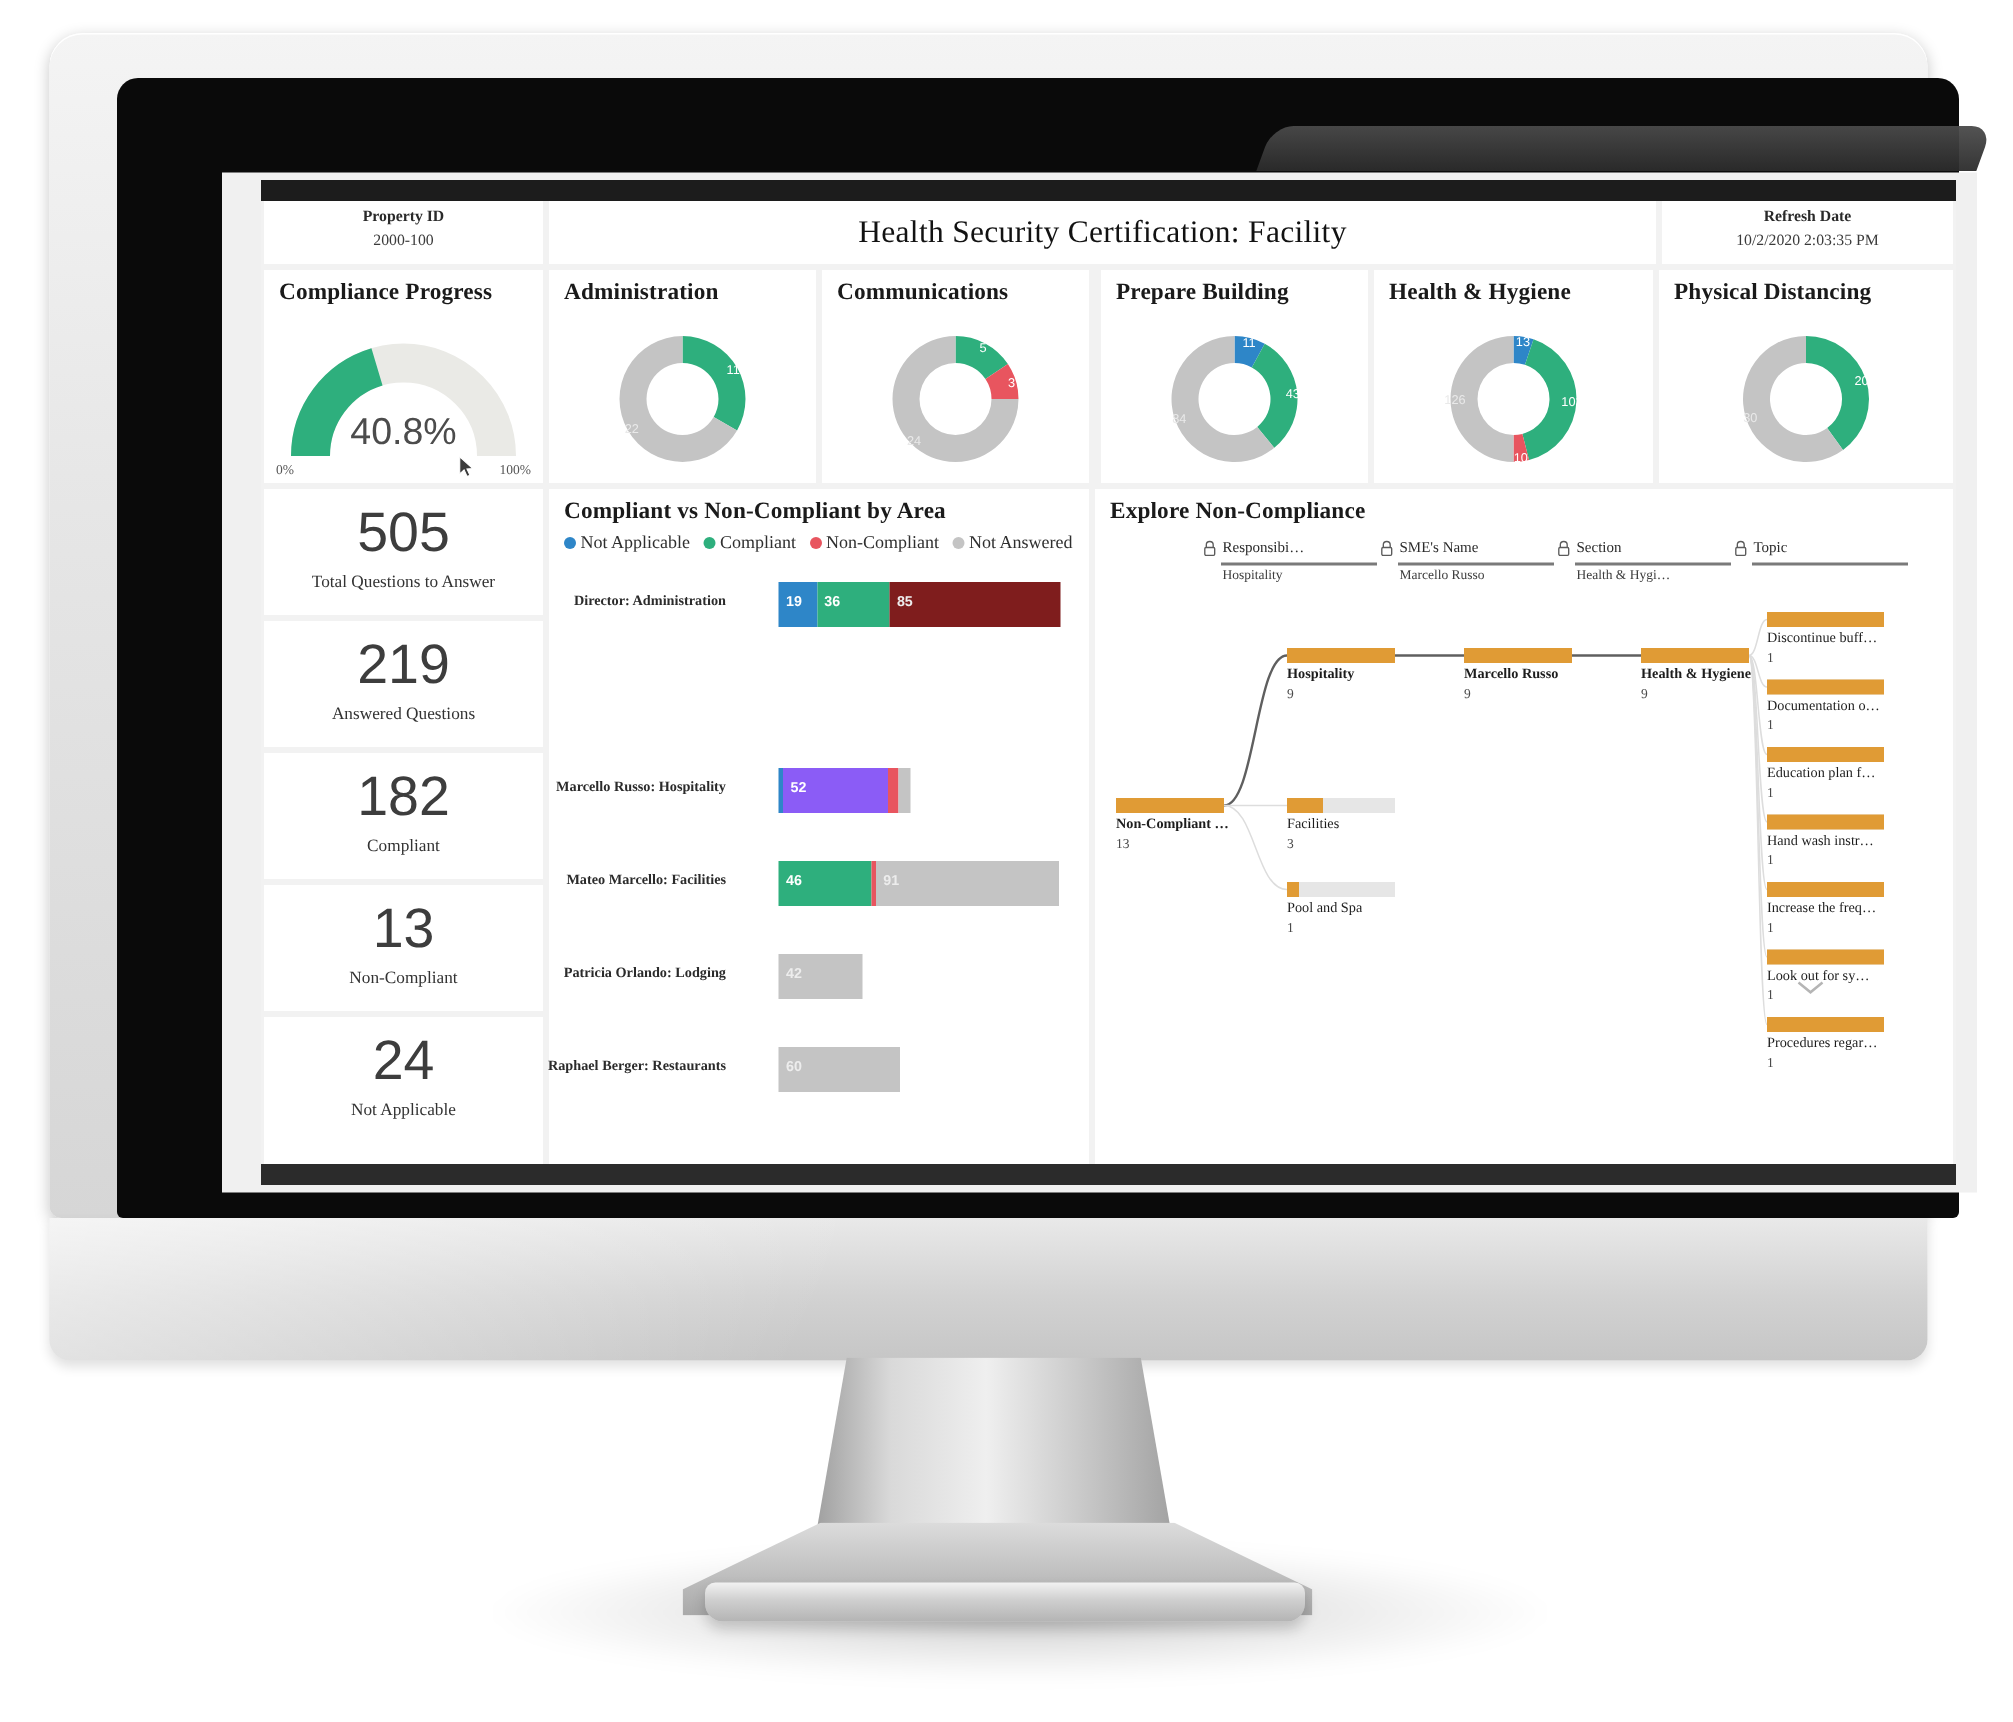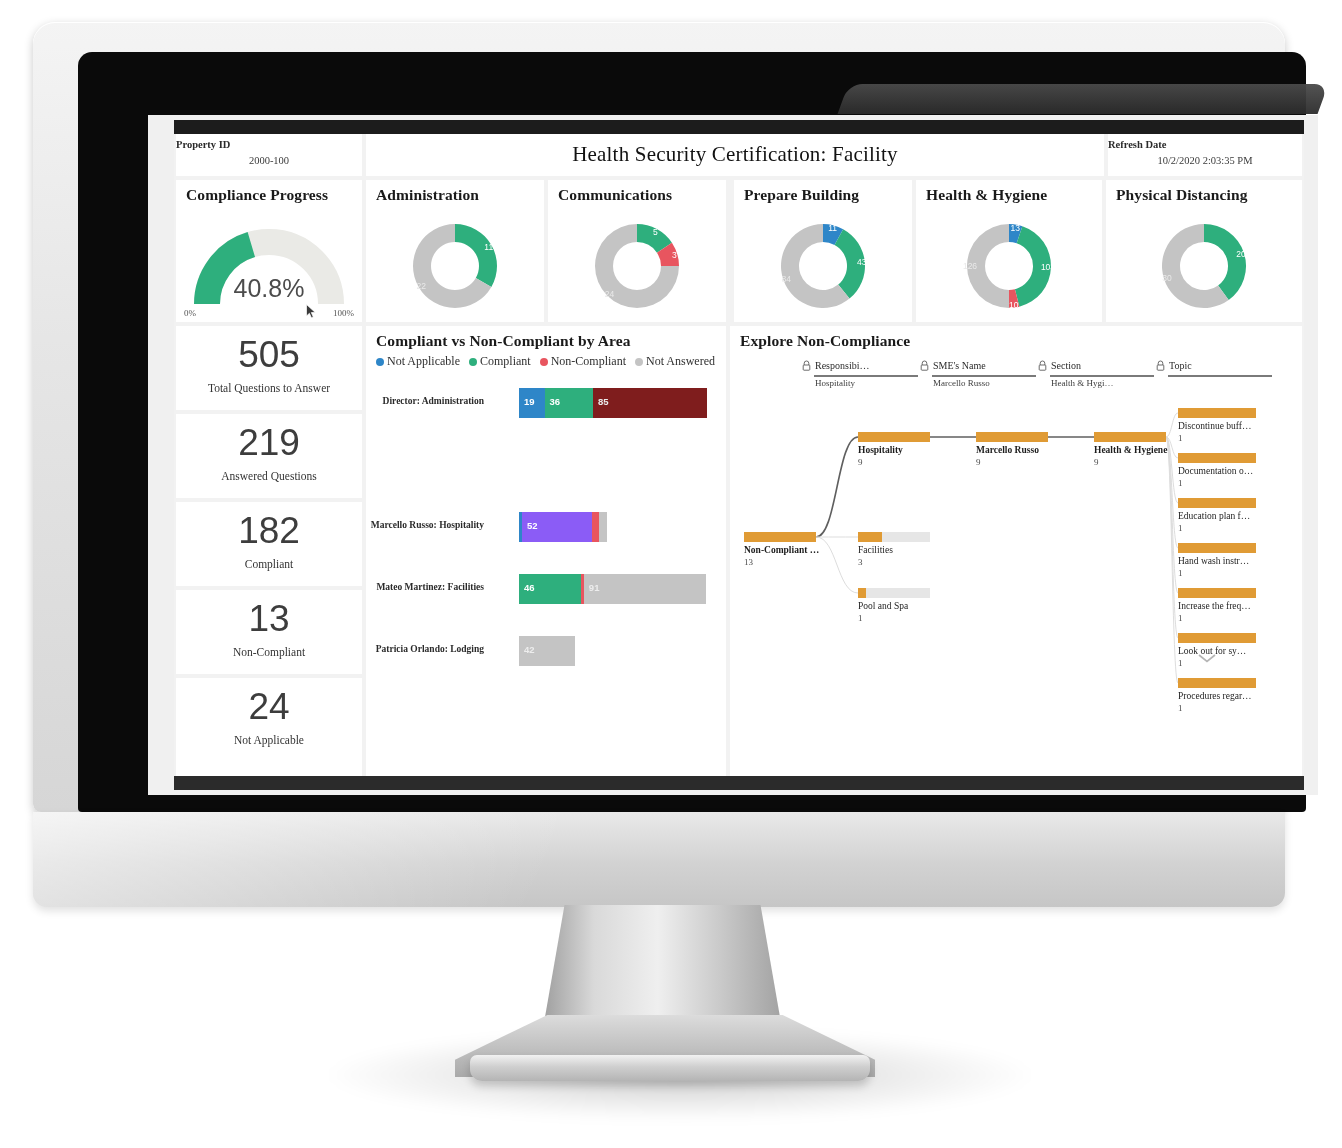--- a/index.html
+++ b/index.html
@@ -82,21 +82,21 @@
     background:#f2f2f2;
   }
   .card{background:#ffffff;position:absolute;box-sizing:border-box;}
   .card-title{
     font-size:15.5px;color:#1a1a1a;font-weight:bold;
     position:absolute;left:10px;top:6px;letter-spacing:0.1px;
   }
 
   
   .prop-card{left:2px;top:0;width:186px;height:42px;}
-  .prop-label{font-size:10.5px;font-weight:bold;color:#2a2a2a;width:100%;position:absolute;top:5px;}
+  .prop-label{font-size:10.5px;font-weight:bold;color:#2a2a2a;text-align:center;width:100%;position:absolute;top:5px;}
   .prop-value{font-size:10.5px;color:#3a3a3a;text-align:center;width:100%;position:absolute;top:21px;}
   .title-card{left:192px;top:0;width:738px;height:42px;}
   .title-text{
     position:absolute;width:100%;text-align:center;top:8px;
     font-size:21px;color:#121212;letter-spacing:0.2px;
   }
   .refresh-card{left:934px;top:0;width:194px;height:42px;}
 
   
   .donut-card{top:46px;height:142px;}
@@ -306,36 +306,44 @@
                   <div class="bar-track">
                     <div class="seg" style="left: 0px; width: 3px; background: rgb(46, 134, 200);"></div>
                     <div class="seg" style="left: 3px; width: 69.931px; background: #8b5cf6;">
                       <span>52</span>
                     </div>
                     <div class="seg" style="left: 72.931px; width: 6.72414px; background: rgb(232, 85, 95);"></div>
                     <div class="seg gray" style="left: 79.6552px; width: 8.06897px; background: rgb(196, 196, 196);"></div>
                   </div>
                 </div>
                 <div class="bar-row" style="top: 186px;">
-                  <div class="bar-label">Mateo Martinez: Facilities</div>
+                  <div class="bar-label">Mateo Marcello: Facilities</div>
                   <div class="bar-track">
                     <div class="seg" style="left: 0px; width: 61.8621px; background: rgb(46, 175, 125);">
                       <span>46</span>
                     </div>
                     <div class="seg" style="left: 61.8621px; width: 3px; background: rgb(232, 85, 95);"></div>
                     <div class="seg gray" style="left: 64.8621px; width: 122.379px; background: rgb(196, 196, 196);">
                       <span>91</span>
                     </div>
                   </div>
                 </div>
                 <div class="bar-row" style="top: 248px;">
                   <div class="bar-label">Patricia Orlando: Lodging</div>
                   <div class="bar-track">
                     <div class="seg gray" style="left: 0px; width: 56.4828px; background: rgb(196, 196, 196);">
                       <span>42</span>
+                    </div>
+                  </div>
+                </div>
+                <div class="bar-row" style="top: 310px;">
+                  <div class="bar-label">Raphael Berger: Restaurants</div>
+                  <div class="bar-track">
+                    <div class="seg gray" style="left: 0px; width: 80.6897px; background: rgb(196, 196, 196);">
+                      <span>60</span>
                     </div>
                   </div>
                 </div>
               </div>
           </div>
 
           <div class="card tree-card">
             <div class="card-title">Explore Non-Compliance</div>
             <div class="tree-head">
                 <div class="th-col" style="left: 0px;">

